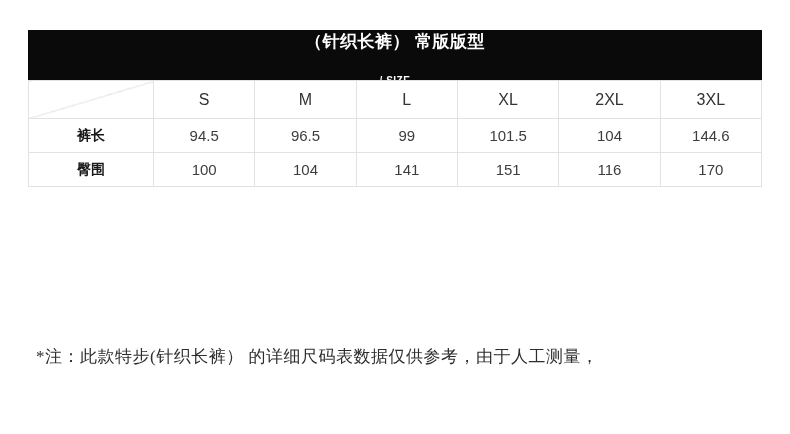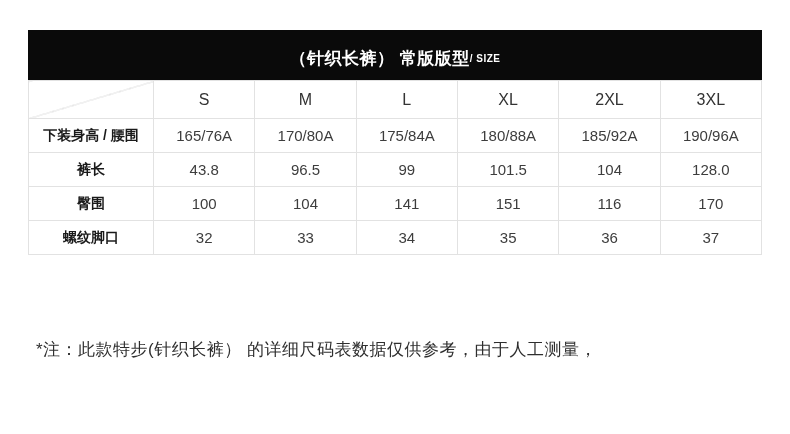--- a/index.html
+++ b/index.html
@@ -17,22 +17,23 @@
     font-family: "Liberation Sans", "DejaVu Sans", sans-serif;
     overflow: hidden;
   }
   .page { position: relative; width: 790px; height: 434px; }
 
   
   .title-bar {
     position: absolute; left: 28px; top: 30px;
     width: 734px; height: 56px;
     background: var(--bar-bg, #0a0a0a);
-    display: flex; align-items: center; justify-content: center;
+    display: flex; align-items: center; justify-content: space-between;
     padding: 0 27px;
+    flex-direction: column;
   }
   .bar-title {
     color: var(--bar-text, #fff);
     font-size: 17px; font-weight: bold; letter-spacing: 0.5px;
   }
   .bar-size {
     color: var(--bar-text, #fff);
     font-size: 10px; font-weight: bold; letter-spacing: 0.5px;
   }
 
@@ -54,24 +55,25 @@
   th.corner-cell {
     background-image: linear-gradient(to bottom right,
       transparent calc(50% - 0.5px),
       var(--border, #e2e2e2) calc(50% - 0.5px),
       var(--border, #e2e2e2) calc(50% + 0.5px),
       transparent calc(50% + 0.5px));
   }
 
   
   .note {
-    position: absolute; left: 36px; top: 330px;
+    position: absolute; left: 36px; top: 337px;
     font-size: 17px; line-height: 39px;
     color: var(--note-text, #2e2e2e);
     letter-spacing: 0.5px;
+    font-family: Liberation Serif, serif;
   }
   .note .line2 { padding-left: 7px; }
 </style>
 </head>
 <body>
 
 <div class="page">
 
   <div class="title-bar">
     <span class="bar-title">（针织长裤） 常版版型</span>
@@ -94,54 +96,36 @@
         <th>S</th>
         <th>M</th>
         <th>L</th>
         <th>XL</th>
         <th>2XL</th>
         <th>3XL</th>
       </tr>
     </thead>
     <tbody>
       <tr>
-        <td class="row-label">下装身高 / 腰围</td>
-        <td class="cell-value">165/76A</td>
-        <td class="cell-value">170/80A</td>
-        <td class="cell-value">175/84A</td>
-        <td class="cell-value">180/88A</td>
-        <td class="cell-value">185/92A</td>
-        <td class="cell-value">190/96A</td>
-      </tr>
-      <tr>
         <td class="row-label">裤长</td>
-        <td class="cell-value">43.8</td>
+        <td class="cell-value">94.5</td>
         <td class="cell-value">96.5</td>
         <td class="cell-value">99</td>
         <td class="cell-value">101.5</td>
         <td class="cell-value">104</td>
-        <td class="cell-value">128.0</td>
+        <td class="cell-value">144.6</td>
       </tr>
       <tr>
         <td class="row-label">臀围</td>
         <td class="cell-value">100</td>
         <td class="cell-value">104</td>
         <td class="cell-value">141</td>
         <td class="cell-value">151</td>
         <td class="cell-value">116</td>
         <td class="cell-value">170</td>
-      </tr>
-      <tr>
-        <td class="row-label">螺纹脚口</td>
-        <td class="cell-value">32</td>
-        <td class="cell-value">33</td>
-        <td class="cell-value">34</td>
-        <td class="cell-value">35</td>
-        <td class="cell-value">36</td>
-        <td class="cell-value">37</td>
       </tr>
     </tbody>
   </table>
 
   <div class="note">
     <div class="line1">*注：此款特步(针织长裤） 的详细尺码表数据仅供参考，由于人工测量，</div>
   </div>
 
 </div>
 

